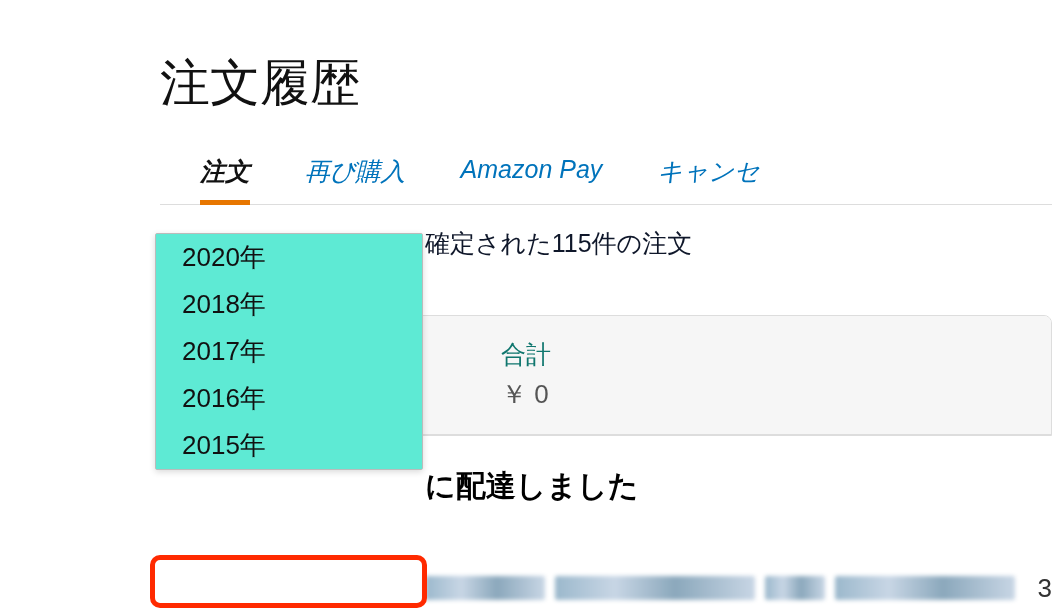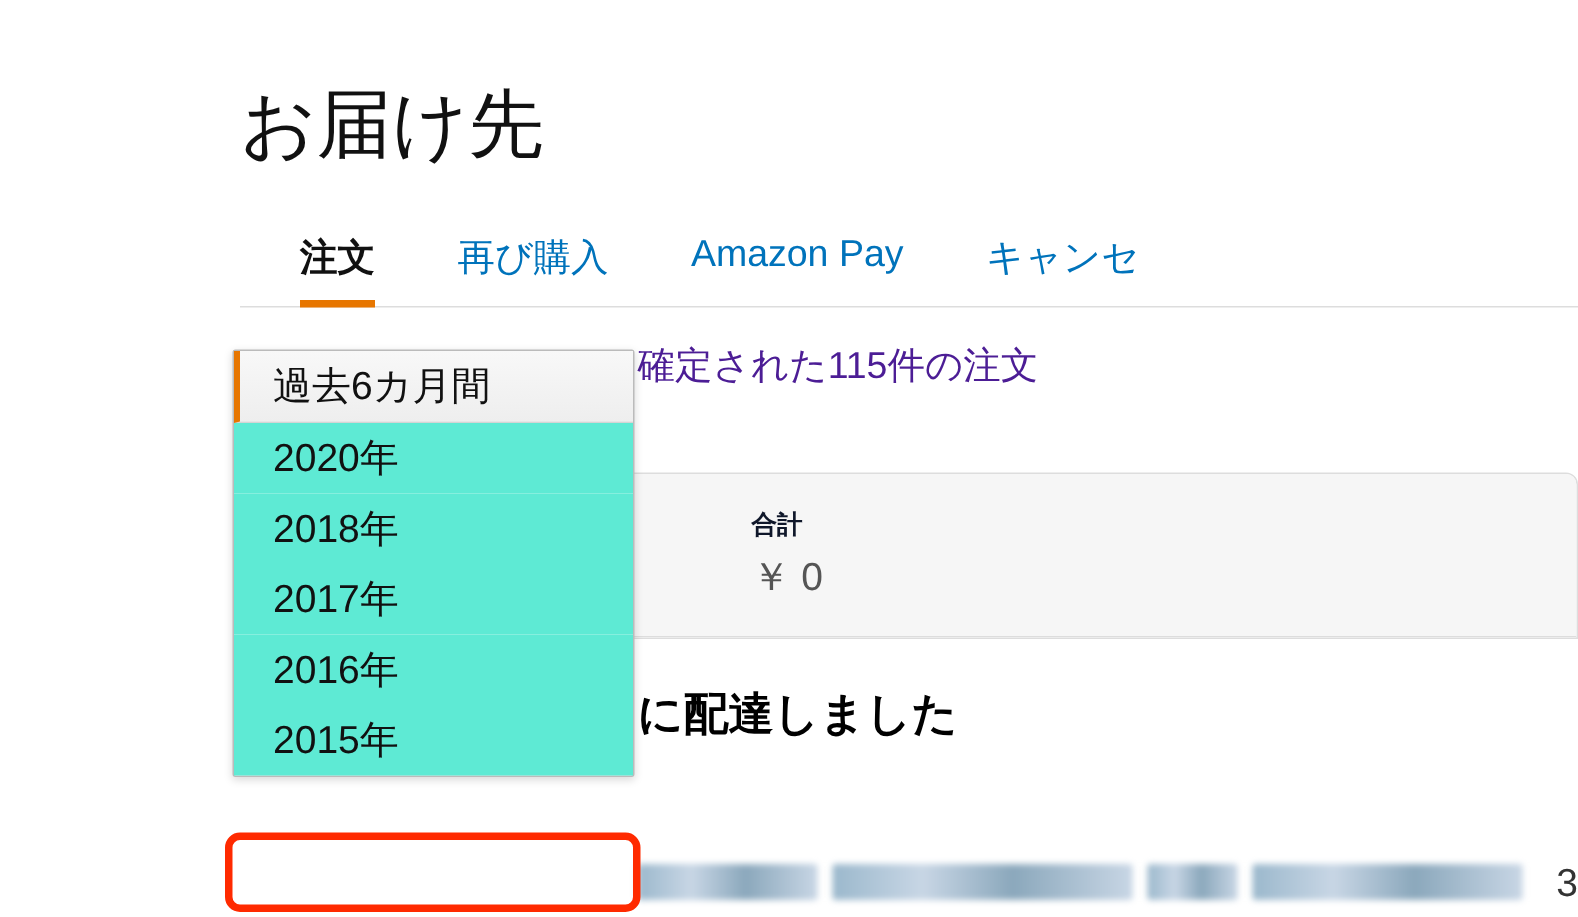--- a/index.html
+++ b/index.html
@@ -26,32 +26,33 @@
       border-bottom: 1px solid #ddd;
       display: flex;
       gap: 55px;
       padding-left: 40px;
     }
     .tab {
       font-size: 25px;
       padding: 8px 0 12px 0;
       cursor: pointer;
       color: #0073bb;
+      font-style: italic;
     }
     .tab.active {
       color: #111;
       font-weight: 600;
       border-bottom: 5px solid #e77600;
       margin-bottom: -1px;
     }
     .summary-text {
       margin-left: 425px;
       margin-top: 22px;
       font-size: 25px;
-      color: #4c1d95;
+      color: #0f172a;
     }
     .dropdown-menu {
       position: absolute;
       left: 155px;
       top: 233px;
       width: 268px;
       background: #ffffff;
       border: 1px solid #bbb;
       box-shadow: 0 2px 6px rgba(0,0,0,0.15);
       z-index: 100;
@@ -94,24 +95,23 @@
       overflow: hidden;
     }
     .order-card-header {
       background: #f6f6f6;
       padding: 22px 40px;
       display: flex;
       gap: 170px;
       border-bottom: 1px solid #ddd;
     }
     .header-col-label {
-      font-size: 17px;
-      color: #0f172a;
+      font-size: 25px;
+      color: #0f766e;
       margin-bottom: 6px;
-      font-weight: bold;
     }
     .header-col-value {
       font-size: 26px;
       color: #555;
     }
     .blurred-value {
       display: inline-block;
       min-width: 115px;
       height: 28px;
       background: linear-gradient(90deg, #c8d6e5 0%, #b0c4de 50%, #c8d6e5 100%);
@@ -157,21 +157,21 @@
       position: absolute;
       right: 0;
       top: 573px;
       font-size: 26px;
       color: #333;
     }
   </style>
 </head>
 <body>
 
-<h1 class="page-title">お届け先</h1>
+<h1 class="page-title">注文履歴</h1>
 
 <div class="tabs-container">
   <div class="tab active">注文</div>
   <div class="tab">再び購入</div>
   <div class="tab">Amazon Pay</div>
   <div class="tab">キャンセ</div>
 </div>
 
 <div class="summary-text">確定された115件の注文</div>
 
@@ -180,21 +180,20 @@
     <div style="margin-left:300px;">
       <div class="header-col-label">合計</div>
       <div class="header-col-value">￥ 0</div>
     </div>
   </div>
 </div>
 
 <div class="delivery-status">に配達しました</div>
 
 <div class="dropdown-menu">
-  <div class="dropdown-item selected">過去6カ月間</div>
   <div class="dropdown-item">2020年</div>
   <div class="dropdown-item">2018年</div>
   <div class="dropdown-item">2017年</div>
   <div class="dropdown-item">2016年</div>
   <div class="dropdown-item">2015年</div>
 </div>
 
 <div class="highlight-box"></div>
 
 <div class="blurred-row">

